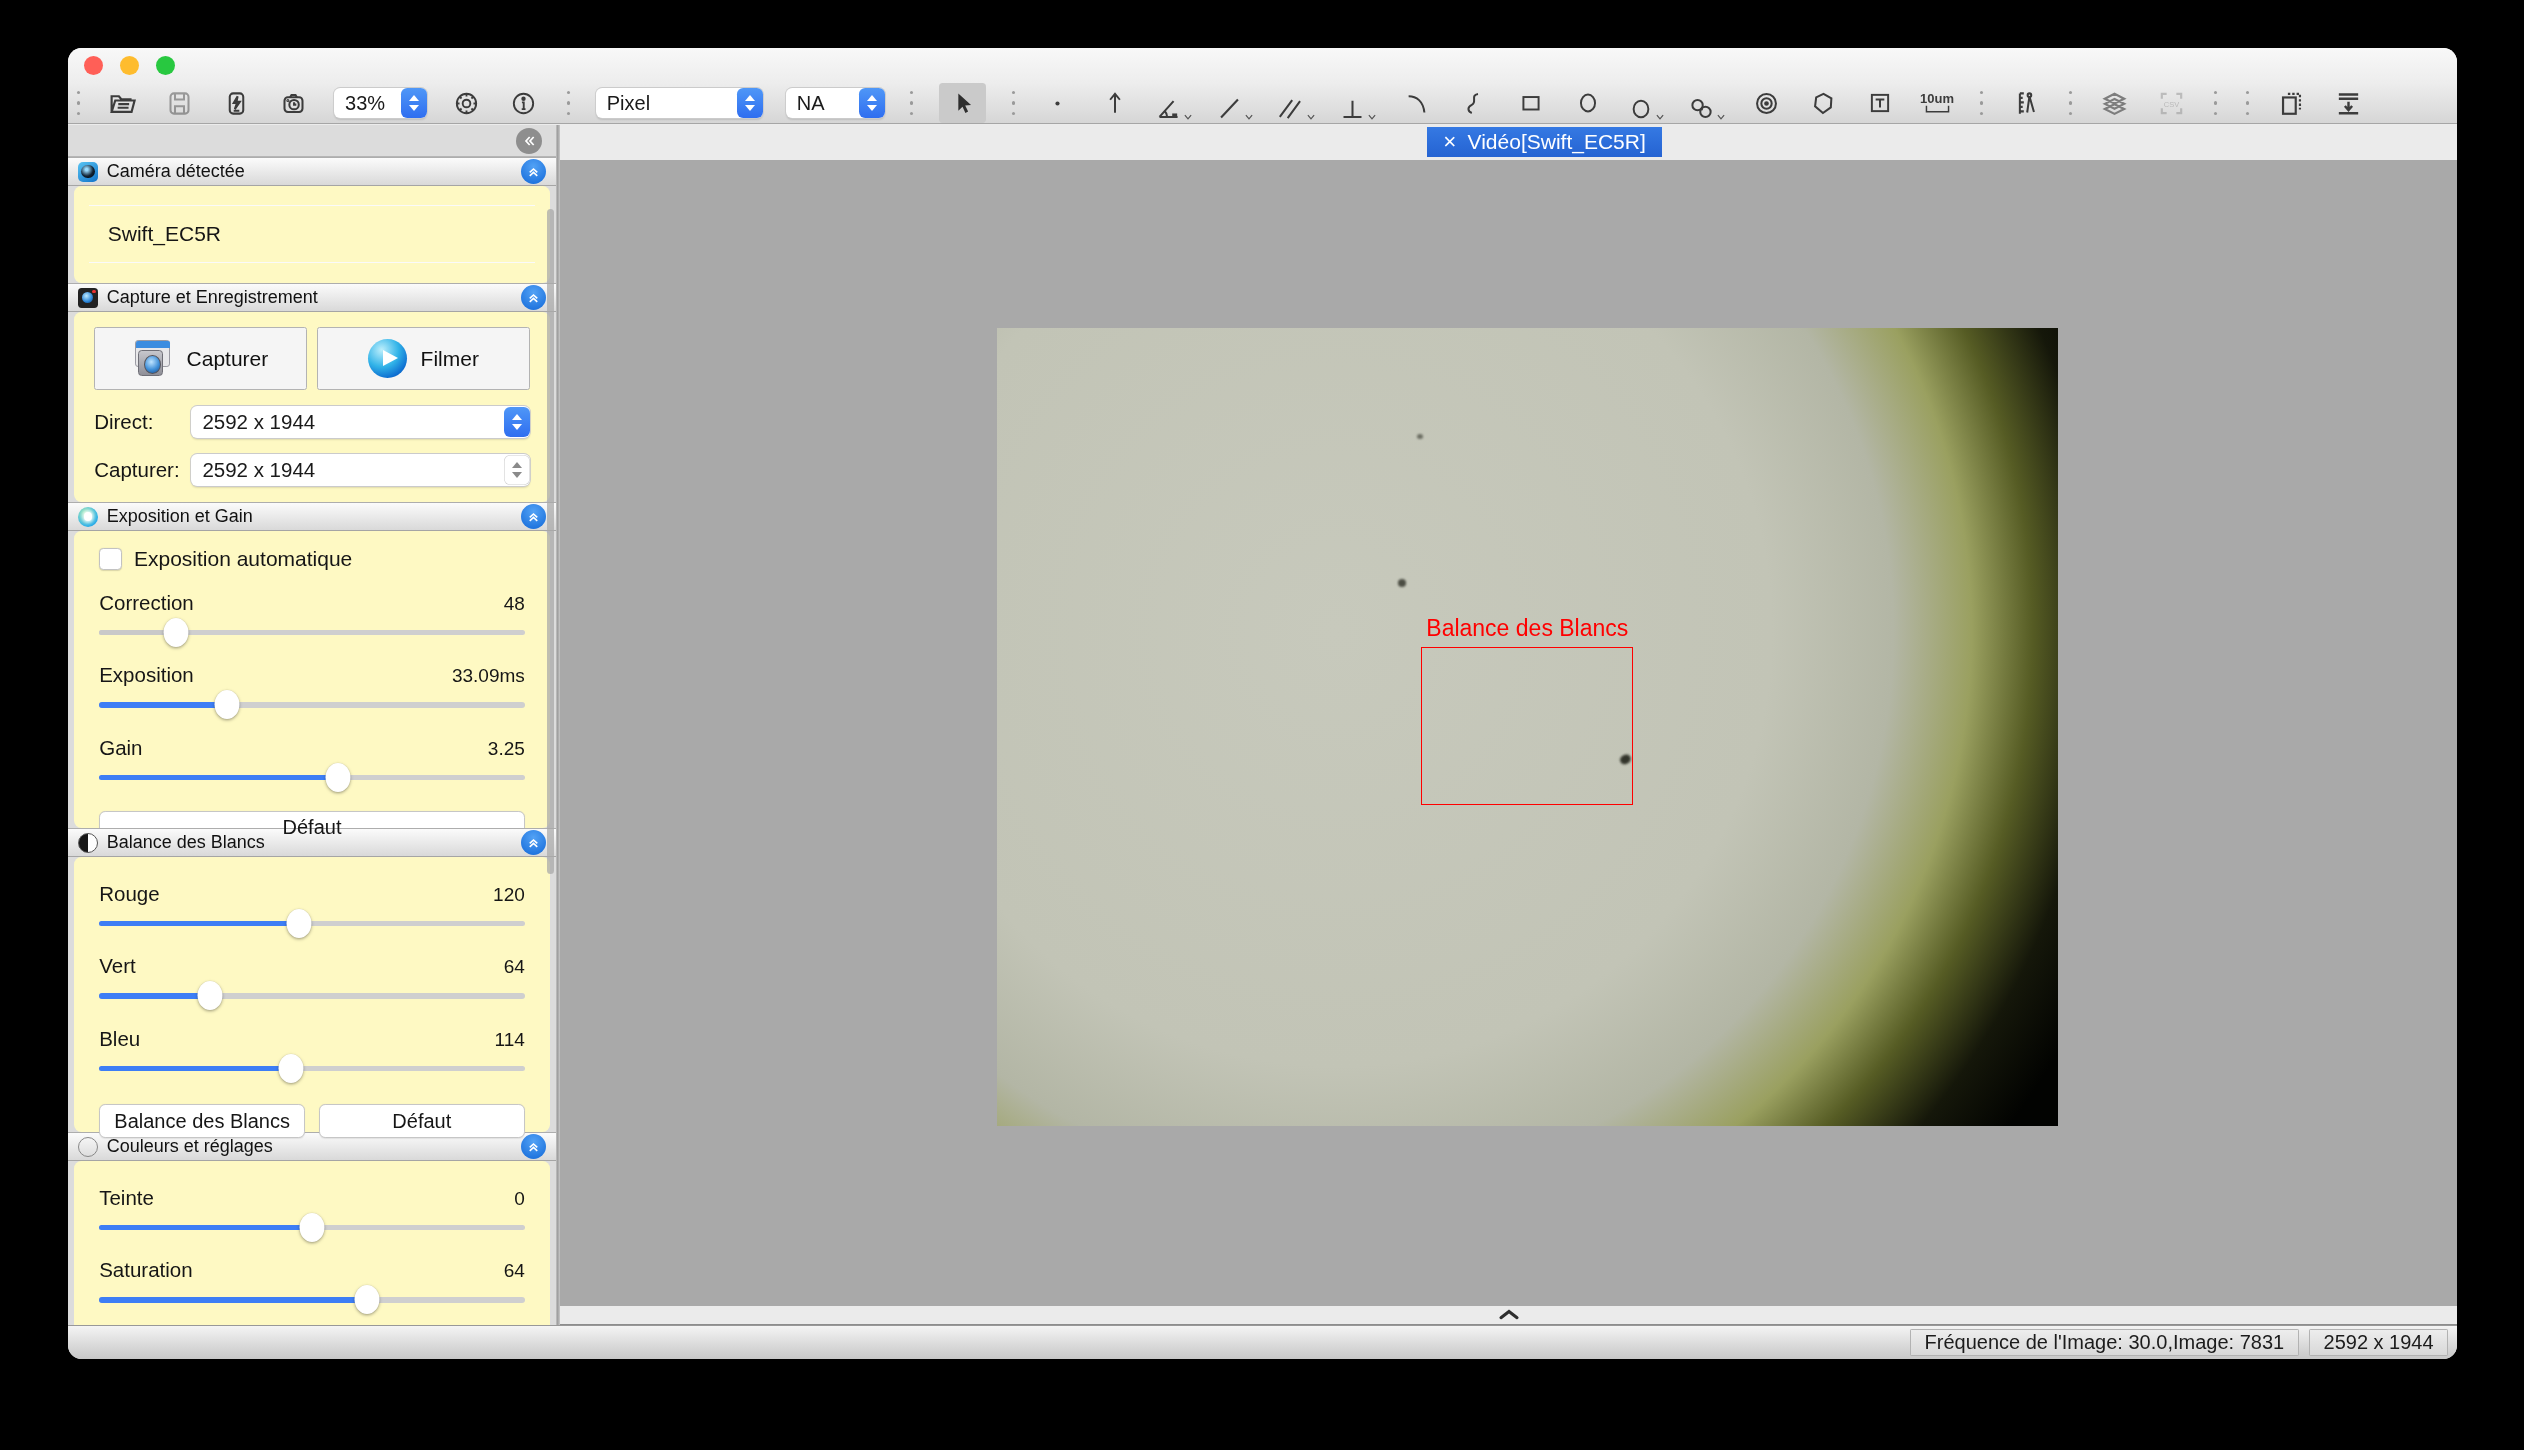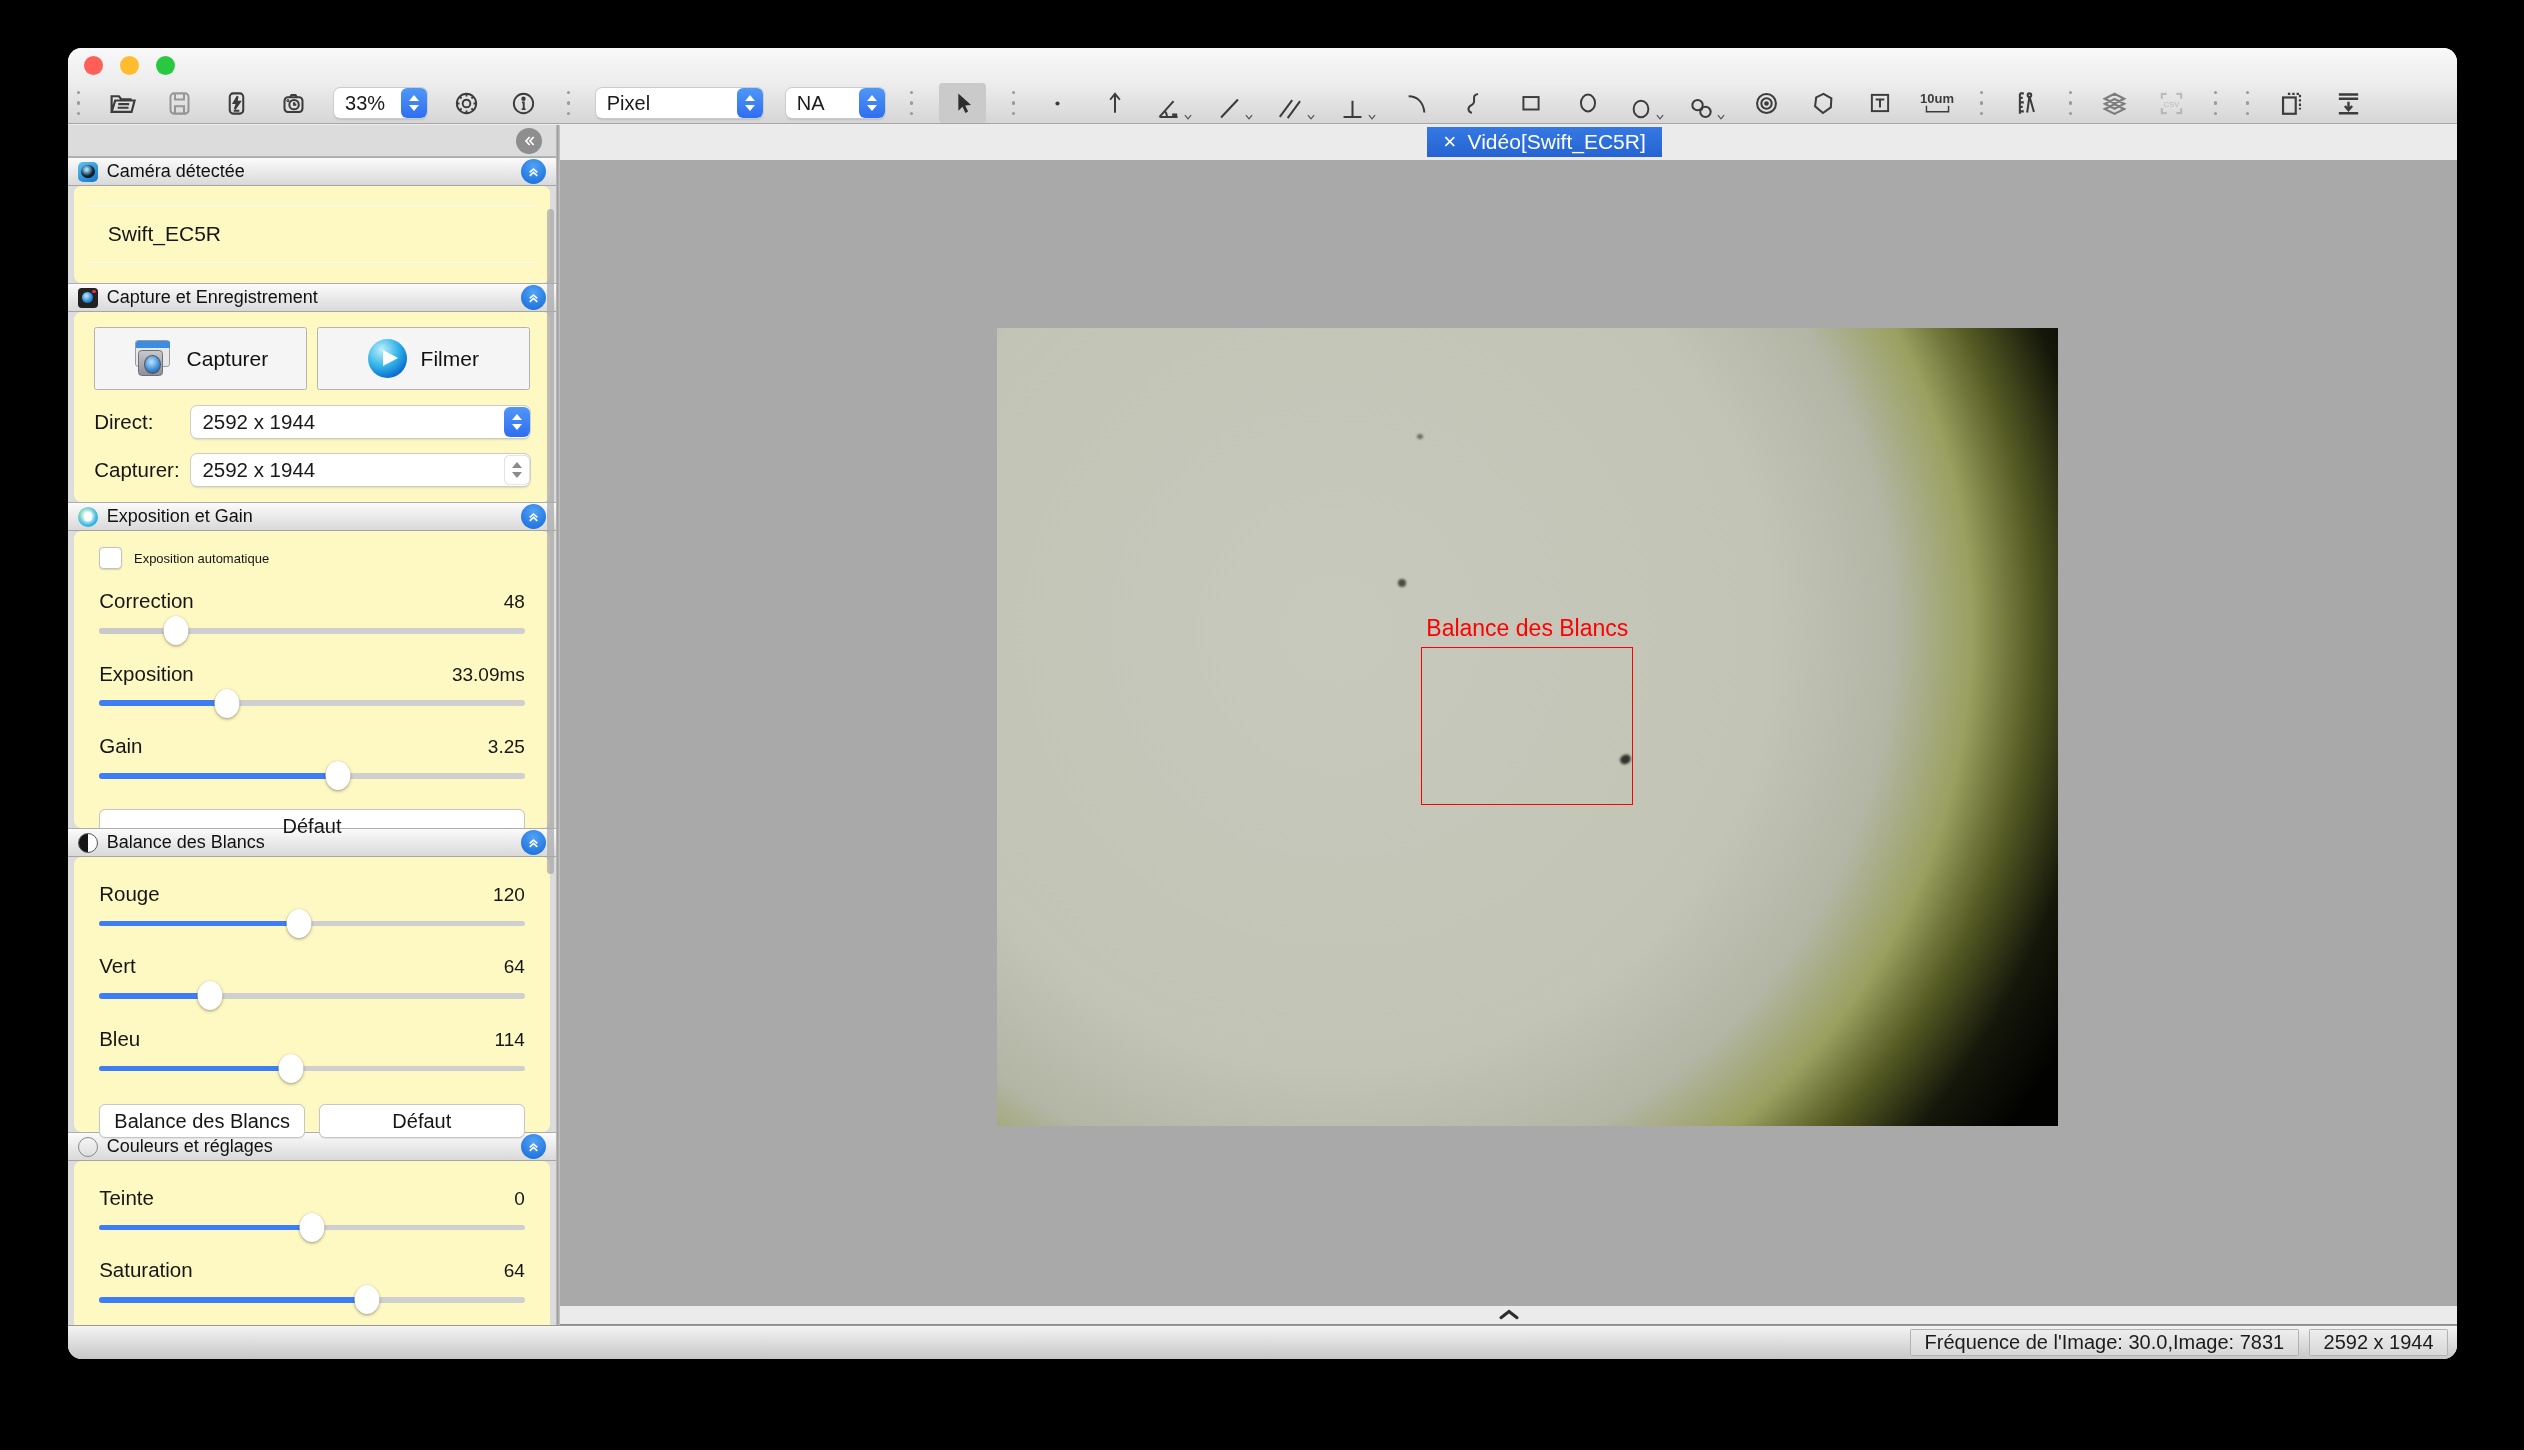--- a/index.html
+++ b/index.html
@@ -96,21 +96,21 @@
                         border-top: 8.7px solid transparent; border-bottom: 8.7px solid transparent; border-left: 15px solid #fff; }
   .cap-row { display: flex; align-items: center; margin-top: 16px; }
   .cap-row .lbl { width: 97px; font-size: 20.5px; color: #161616; }
   .cap-row .dd { flex: 1; height: 32px; font-size: 20.5px; }
 
   
   .sec { padding: 3.7px 25px 0; }
   .check-row { display: flex; align-items: center; gap: 12.4px; padding: 16px 25px 0; }
   .checkbox { width: 22.4px; height: 22.4px; background: #fff; border: 0.9px solid #c2c2c2; border-radius: 4.3px;
               box-shadow: 0 0.6px 1.2px rgba(0,0,0,.15); }
-  .check-row .lbl { font-size: 13px; color: #161616; }
+  .check-row .lbl { font-size: 21px; color: #161616; }
   .srow { display: flex; justify-content: space-between; align-items: baseline; margin-top: 16px; }
   .srow .lbl { font-size: 20.5px; color: #161616; }
   .srow .val { font-size: 19px; color: #161616; }
   .slider { position: relative; height: 30px; margin-top: 2.5px; }
   .slider .track { position: absolute; left: 0; right: 0; top: 12.4px; height: 5.6px; border-radius: 3.1px; background: #cfcfcf; }
   .slider .fill { position: absolute; left: 0; top: 12.4px; height: 5.6px; border-radius: 3.1px; background: #3d7ef5; }
   .slider .thumb { position: absolute; top: 0.6px; width: 25px; height: 29px; border-radius: 50%;
                    background: #fff; box-shadow: 0 1.2px 3.1px rgba(0,0,0,.35), 0 0 0 0.3px rgba(0,0,0,.08); transform: translateX(-50%); }
   .wbtn { height: 34px; background: #fff; border: 0.9px solid #c6c6c6; border-radius: 6.2px;
           display: flex; align-items: center; justify-content: center; font-size: 20px; color: #161616;

